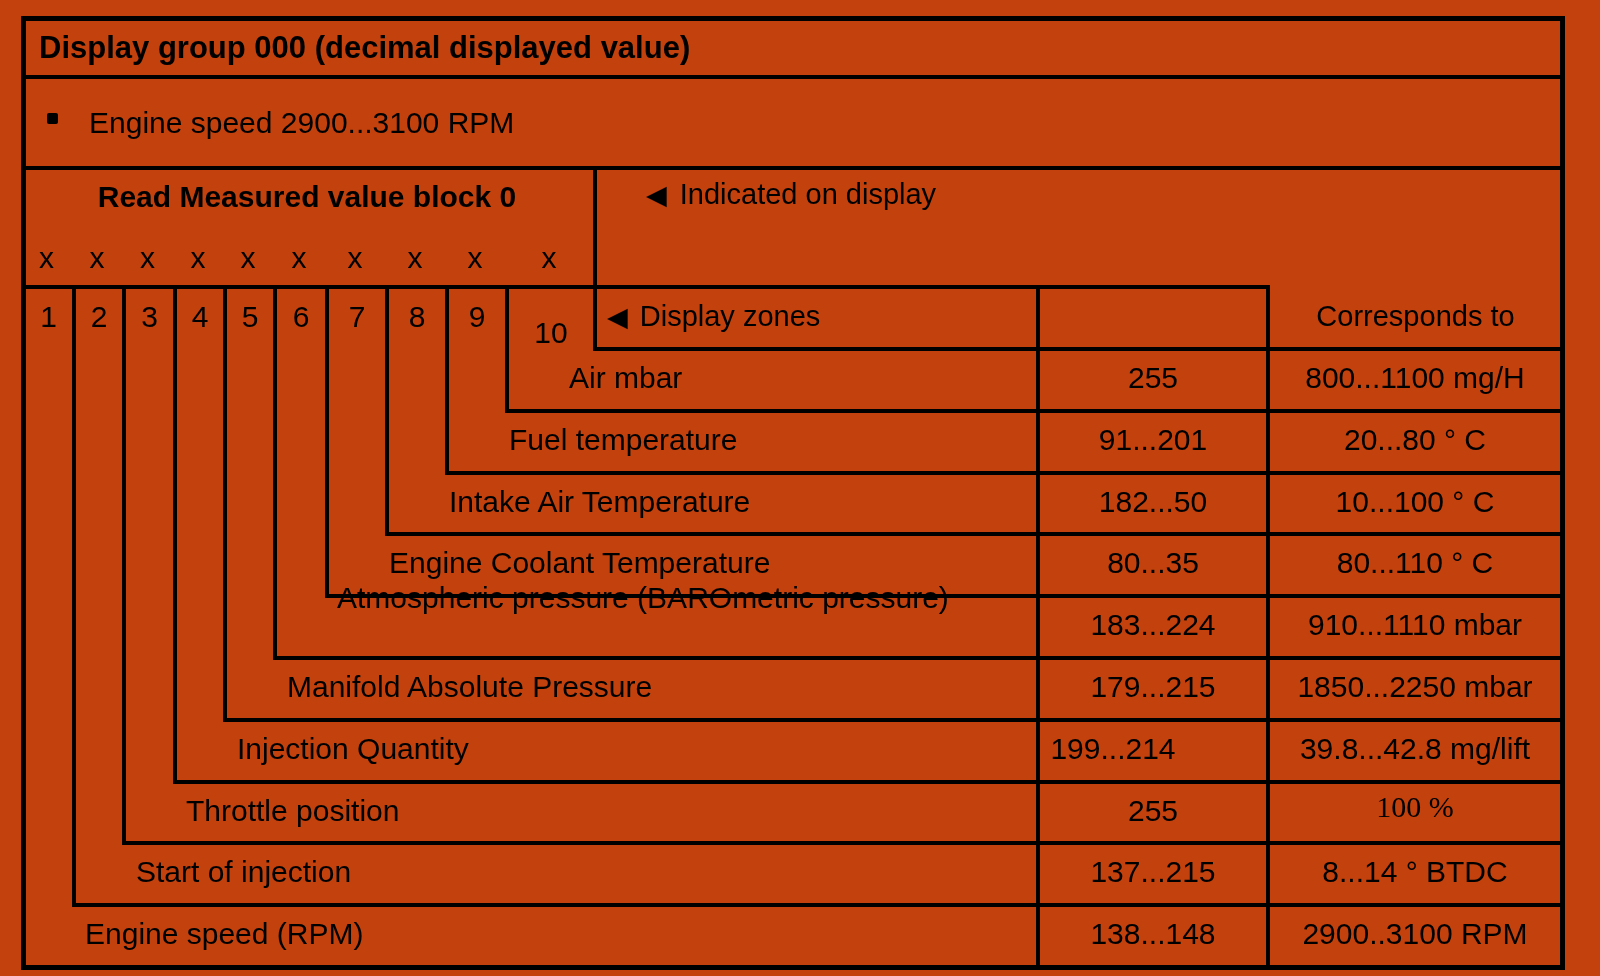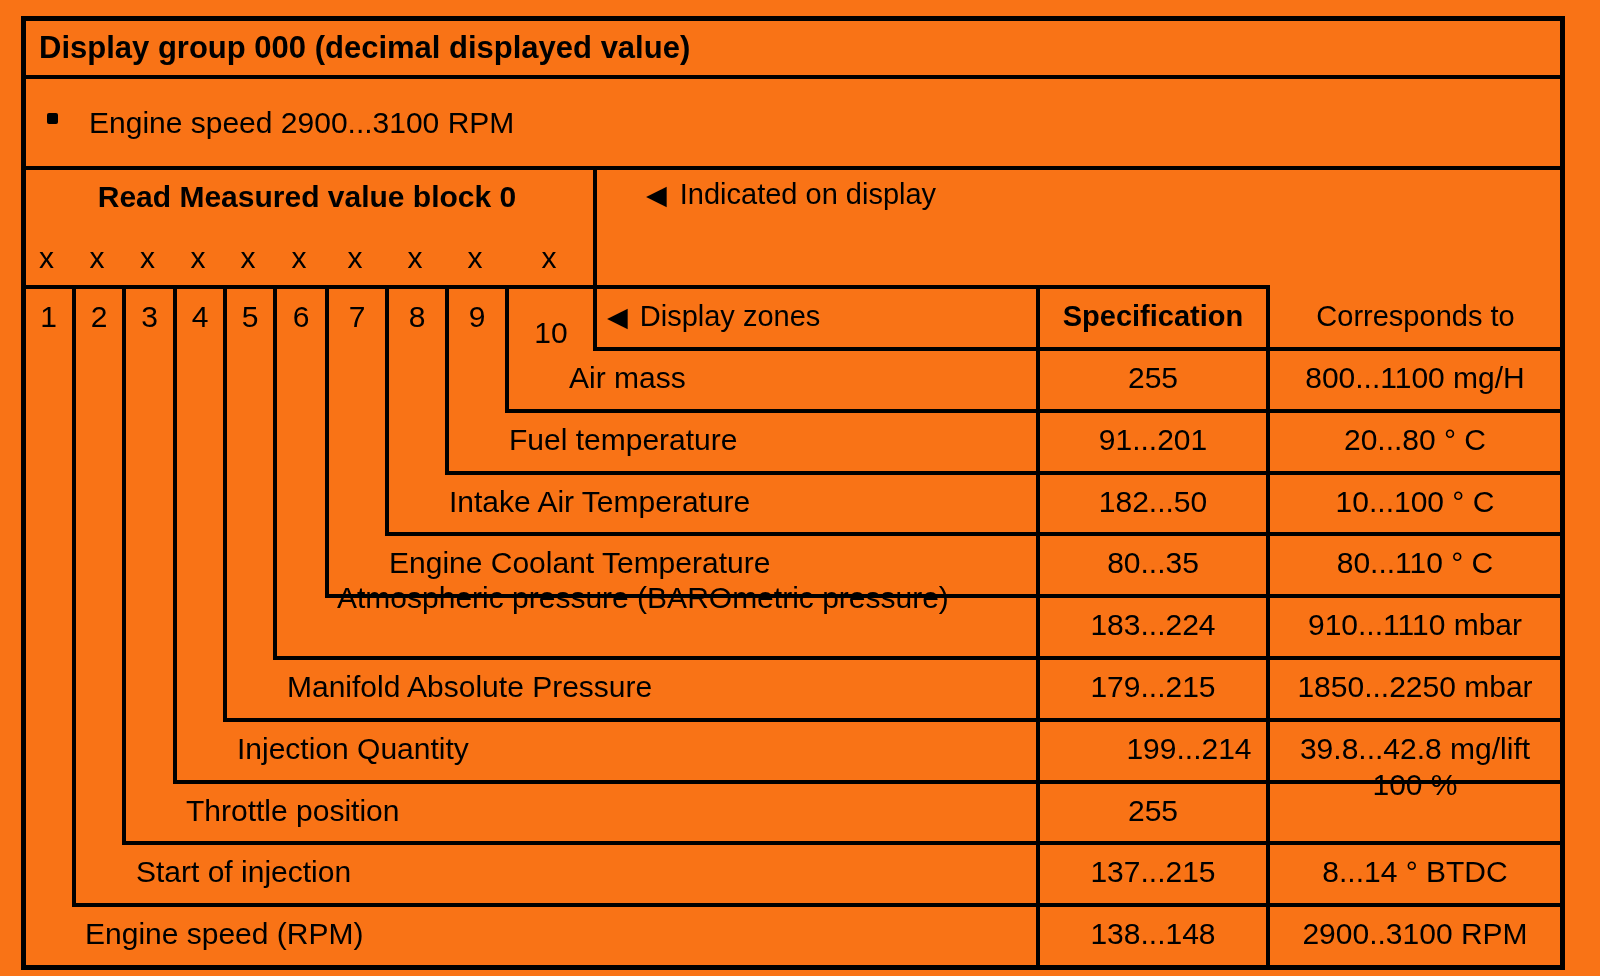--- a/index.html
+++ b/index.html
@@ -1,17 +1,17 @@
 <!DOCTYPE html>
 <html><head>
 <meta charset="utf-8">
 <style>
   html,body{margin:0;padding:0;background:#ffffff;}
   #canvas{
-    position:relative;width:1600px;height:976px;background:#f97316;
+    position:relative;width:1600px;height:976px;background:#c2410c;
     font-family:"Liberation Sans","DejaVu Sans",sans-serif;color:#000;
     overflow:hidden;
   }
   .ln{position:absolute;background:#000;}
   .t-bold{font-weight:bold;}
   .frame{
     position:absolute;left:21px;top:16px;width:1544px;height:954px;
     border:5px solid #000;box-sizing:border-box;
   }
   .titlebar{
@@ -93,21 +93,20 @@
   <div class="indicated">
     <span class="arrow">◀</span>
     <span>Indicated on display</span>
   </div>
 
   <div class="dzheader">
     <span class="arrow">◀</span>
     <span>Display zones</span>
   </div>
 
-  <div class="specheader t-bold">Specification</div>
 
   <div class="corrheader">Corresponds to</div>
 
   <div id="gen">
       <div class="ln" style="left: 21px; top: 75px; width: 1544px; height: 4px;"></div>
       <div class="ln" style="left: 21px; top: 166px; width: 1544px; height: 4px;"></div>
       <div class="ln" style="left: 21px; top: 285px; width: 1249px; height: 4px;"></div>
       <div class="ln" style="left: 593px; top: 347px; width: 972px; height: 4px;"></div>
       <div class="ln" style="left: 593px; top: 166px; width: 4px; height: 185px;"></div>
       <div class="ln" style="left: 1036px; top: 285px; width: 4px; height: 680px;"></div>
@@ -124,21 +123,21 @@
       <div class="zonenum" style="left: 25px; width: 47px;">1</div>
       <div class="zonenum" style="left: 76px; width: 46px;">2</div>
       <div class="zonenum" style="left: 126px; width: 47px;">3</div>
       <div class="zonenum" style="left: 177px; width: 46px;">4</div>
       <div class="zonenum" style="left: 227px; width: 46px;">5</div>
       <div class="zonenum" style="left: 277px; width: 48px;">6</div>
       <div class="zonenum" style="left: 329px; width: 56px;">7</div>
       <div class="zonenum" style="left: 389px; width: 56px;">8</div>
       <div class="zonenum" style="left: 449px; width: 56px;">9</div>
       <div class="zonenum" style="left: 509px; width: 84px; margin-top: 16px;">10</div>
-      <div class="rowlabel" style="left: 509px; top: 347px; width: 527px; height: 61.8px; line-height: 61.8px; padding-left: 60px;">Air mass</div>
+      <div class="rowlabel" style="left: 509px; top: 347px; width: 527px; height: 61.8px; line-height: 61.8px; padding-left: 60px;">Air mbar</div>
       <div class="cellval" style="left: 1040px; top: 347px; width: 226px; height: 61.8px; line-height: 61.8px;">255</div>
       <div class="cellval" style="left: 1270px; top: 347px; width: 290px; height: 61.8px; line-height: 61.8px;">800...1100 mg/H</div>
       <div class="ln" style="left: 505px; top: 408.8px; width: 1060px; height: 4px;"></div>
       <div class="rowlabel" style="left: 449px; top: 408.8px; width: 587px; height: 61.8px; line-height: 61.8px; padding-left: 60px;">Fuel temperature</div>
       <div class="cellval" style="left: 1040px; top: 408.8px; width: 226px; height: 61.8px; line-height: 61.8px;">91...201</div>
       <div class="cellval" style="left: 1270px; top: 408.8px; width: 290px; height: 61.8px; line-height: 61.8px;">20...80 ° C</div>
       <div class="ln" style="left: 445px; top: 470.6px; width: 1120px; height: 4px;"></div>
       <div class="rowlabel" style="left: 389px; top: 470.6px; width: 647px; height: 61.8px; line-height: 61.8px; padding-left: 60px;">Intake Air Temperature</div>
       <div class="cellval" style="left: 1040px; top: 470.6px; width: 226px; height: 61.8px; line-height: 61.8px;">182...50</div>
       <div class="cellval" style="left: 1270px; top: 470.6px; width: 290px; height: 61.8px; line-height: 61.8px;">10...100 ° C</div>
@@ -149,26 +148,26 @@
       <div class="ln" style="left: 325px; top: 594.2px; width: 1240px; height: 4px;"></div>
       <div class="rowlabel" style="left: 277px; top: 567px; width: 759px; height: 73px; line-height: 61.8px; padding-left: 60px;">Atmospheric pressure (BAROmetric pressure)</div>
       <div class="cellval" style="left: 1040px; top: 594.2px; width: 226px; height: 75px; line-height: 61.8px;">183...224</div>
       <div class="cellval" style="left: 1270px; top: 594.2px; width: 290px; height: 61.8px; line-height: 61.8px;">910...1110 mbar</div>
       <div class="ln" style="left: 273px; top: 656px; width: 1292px; height: 4px;"></div>
       <div class="rowlabel" style="left: 227px; top: 656px; width: 809px; height: 61.8px; line-height: 61.8px; padding-left: 60px;">Manifold Absolute Pressure</div>
       <div class="cellval" style="left: 1040px; top: 656px; width: 226px; height: 61.8px; line-height: 61.8px;">179...215</div>
       <div class="cellval" style="left: 1270px; top: 656px; width: 290px; height: 61.8px; line-height: 61.8px;">1850...2250 mbar</div>
       <div class="ln" style="left: 223px; top: 717.8px; width: 1342px; height: 4px;"></div>
       <div class="rowlabel" style="left: 177px; top: 717.8px; width: 859px; height: 61.8px; line-height: 61.8px; padding-left: 60px;">Injection Quantity</div>
-      <div class="cellval" style="left: 1076px; top: 717.8px; width: 226px; height: 61.8px; line-height: 61.8px;">199...214</div>
+      <div class="cellval" style="left: 1000px; top: 717.8px; width: 226px; height: 61.8px; line-height: 61.8px;">199...214</div>
       <div class="cellval" style="left: 1270px; top: 717.8px; width: 290px; height: 61.8px; line-height: 61.8px;">39.8...42.8 mg/lift</div>
       <div class="ln" style="left: 173px; top: 779.6px; width: 1392px; height: 4px;"></div>
       <div class="rowlabel" style="left: 126px; top: 779.6px; width: 910px; height: 61.8px; line-height: 61.8px; padding-left: 60px;">Throttle position</div>
       <div class="cellval" style="left: 1040px; top: 779.6px; width: 226px; height: 61.8px; line-height: 61.8px;">255</div>
-      <div class="cellval" style="left: 1270px; top: 754px; width: 290px; height: 61.8px; line-height: 61.8px;">100 %</div>
+      <div class="cellval" style="left: 1270px; top: 776px; width: 290px; height: 61.8px; line-height: 61.8px; font-family: Liberation Serif, serif;">100 %</div>
       <div class="ln" style="left: 122px; top: 841.4px; width: 1443px; height: 4px;"></div>
       <div class="rowlabel" style="left: 76px; top: 841.4px; width: 960px; height: 61.8px; line-height: 61.8px; padding-left: 60px;">Start of injection</div>
       <div class="cellval" style="left: 1040px; top: 841.4px; width: 226px; height: 66px; line-height: 61.8px;">137...215</div>
       <div class="cellval" style="left: 1270px; top: 841.4px; width: 290px; height: 61.8px; line-height: 61.8px;">8...14 ° BTDC</div>
       <div class="ln" style="left: 72px; top: 903.2px; width: 1493px; height: 4px;"></div>
       <div class="rowlabel" style="left: 25px; top: 903.2px; width: 1011px; height: 61.8px; line-height: 61.8px; padding-left: 60px;">Engine speed (RPM)</div>
       <div class="cellval" style="left: 1040px; top: 903.2px; width: 226px; height: 61.8px; line-height: 61.8px;">138...148</div>
       <div class="cellval" style="left: 1270px; top: 903.2px; width: 290px; height: 61.8px; line-height: 61.8px;">2900..3100 RPM</div>
     </div>
 </div>

